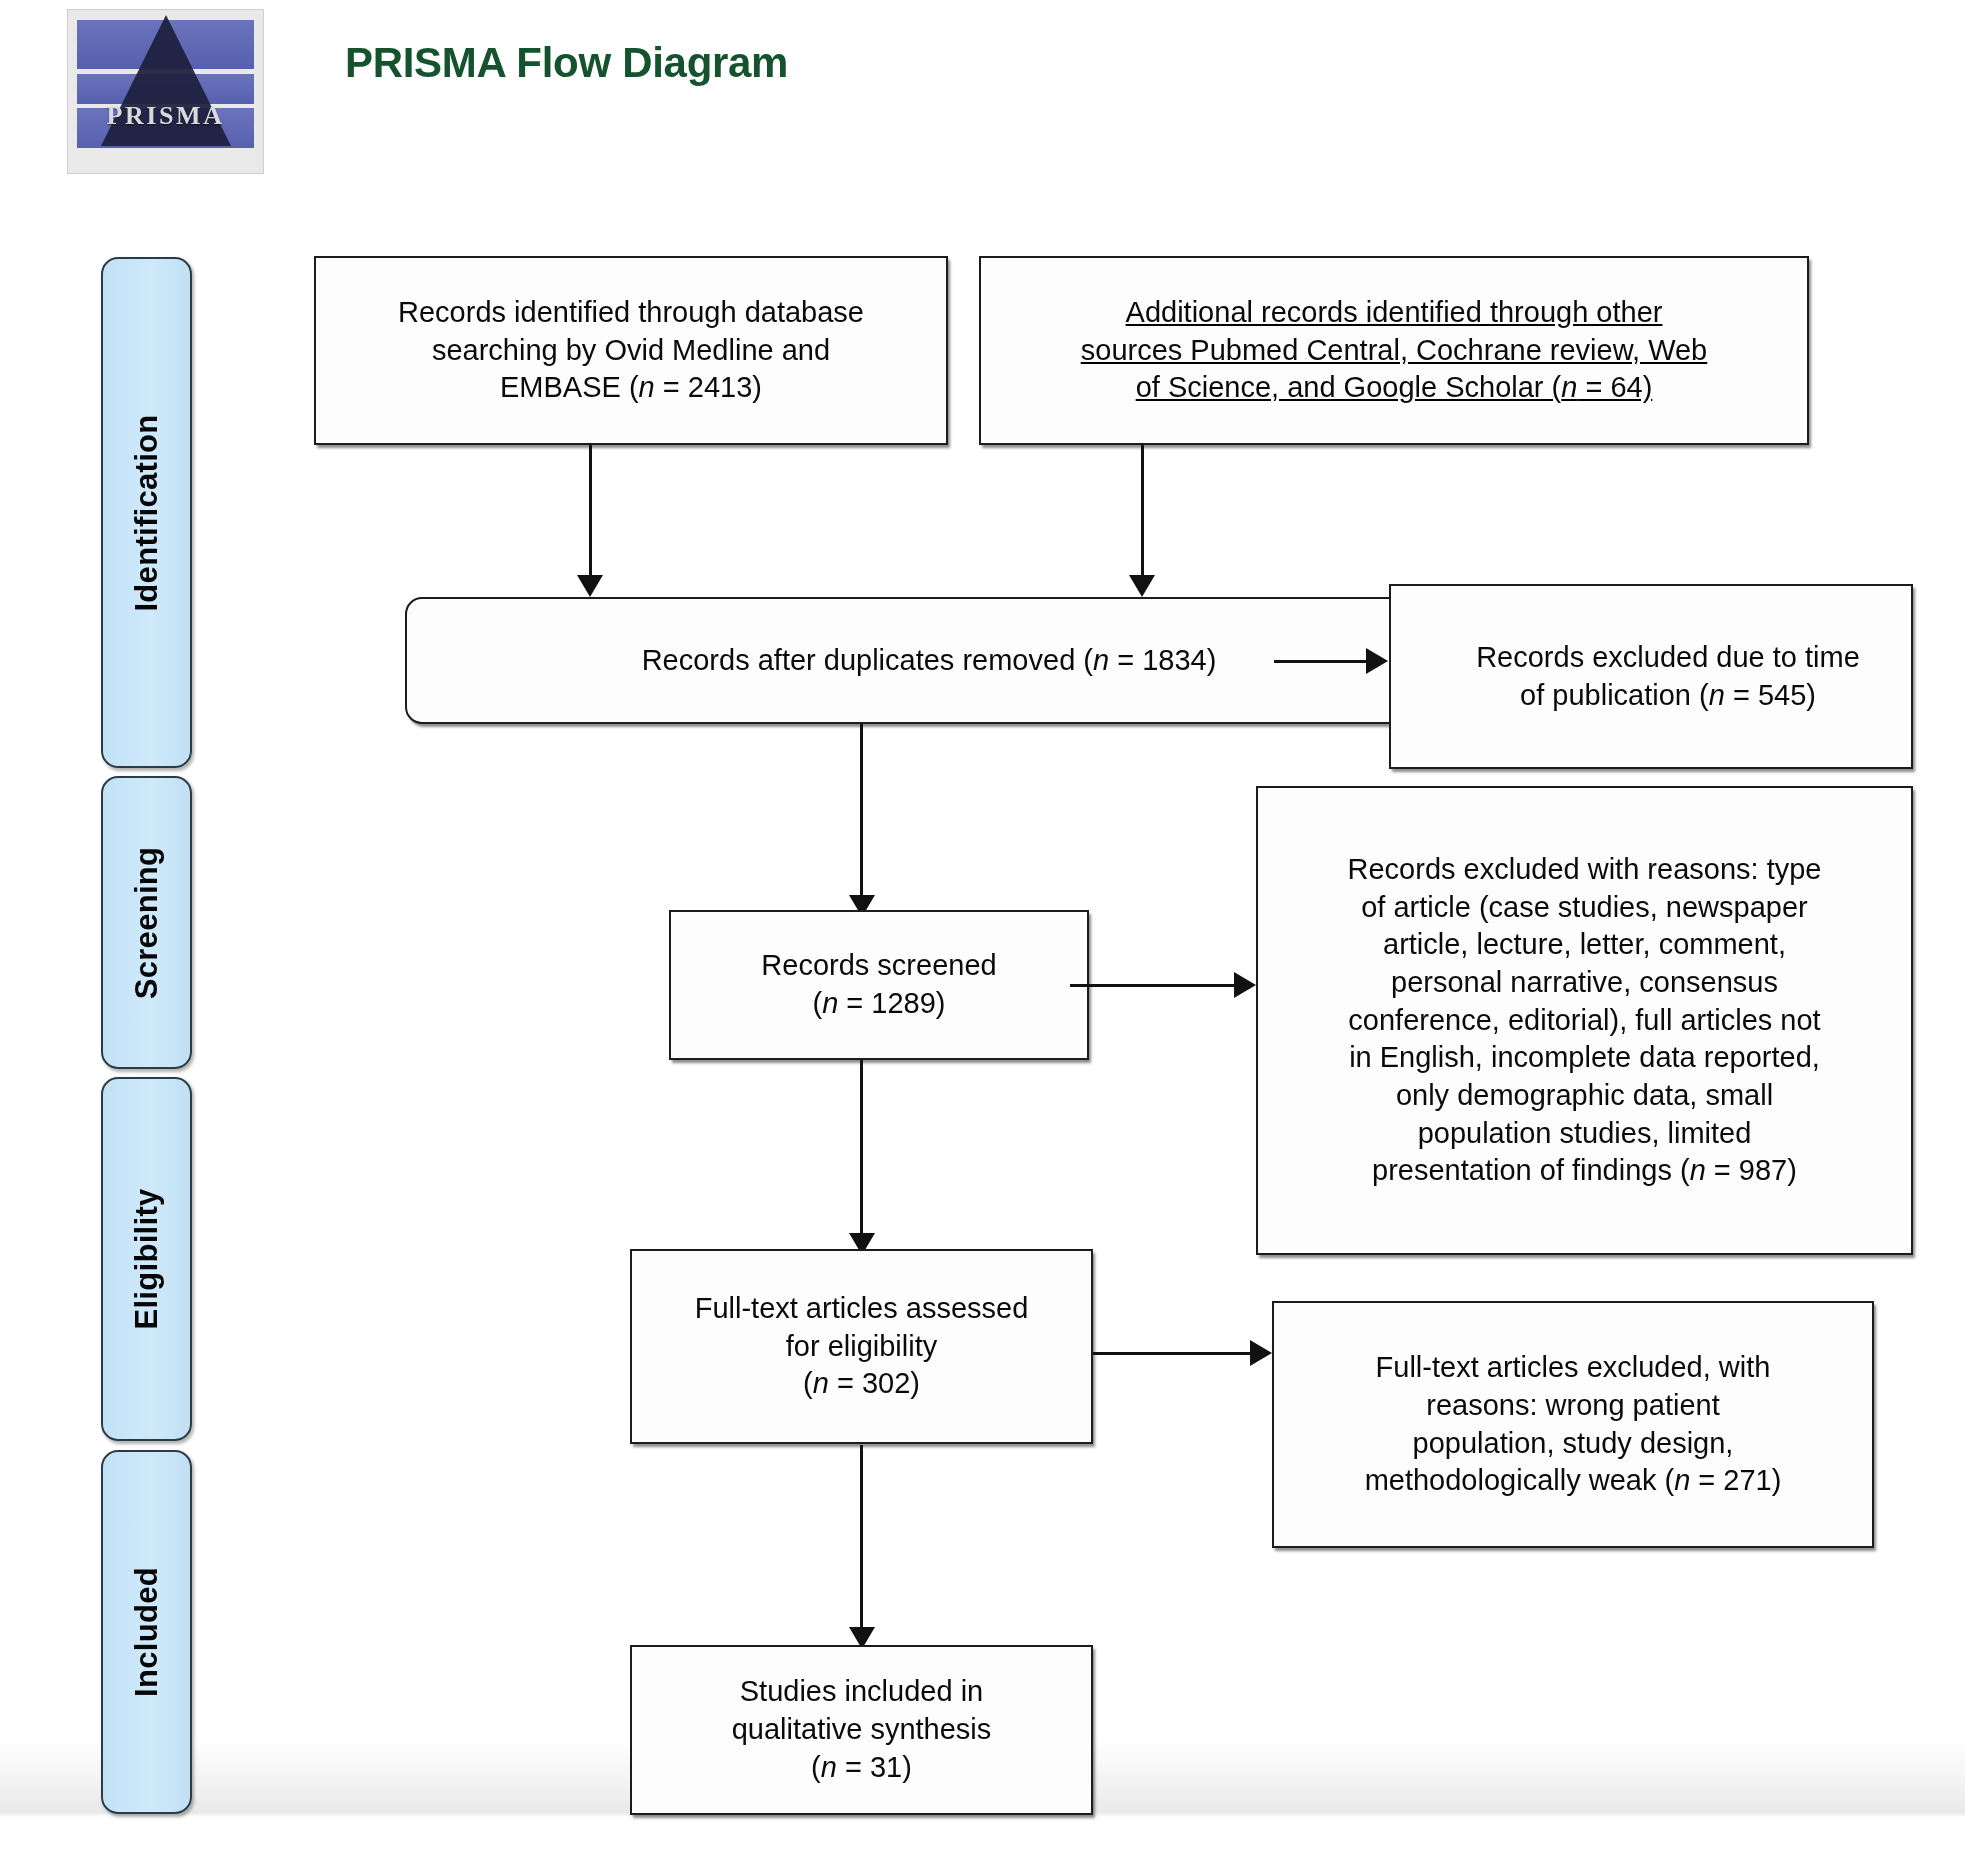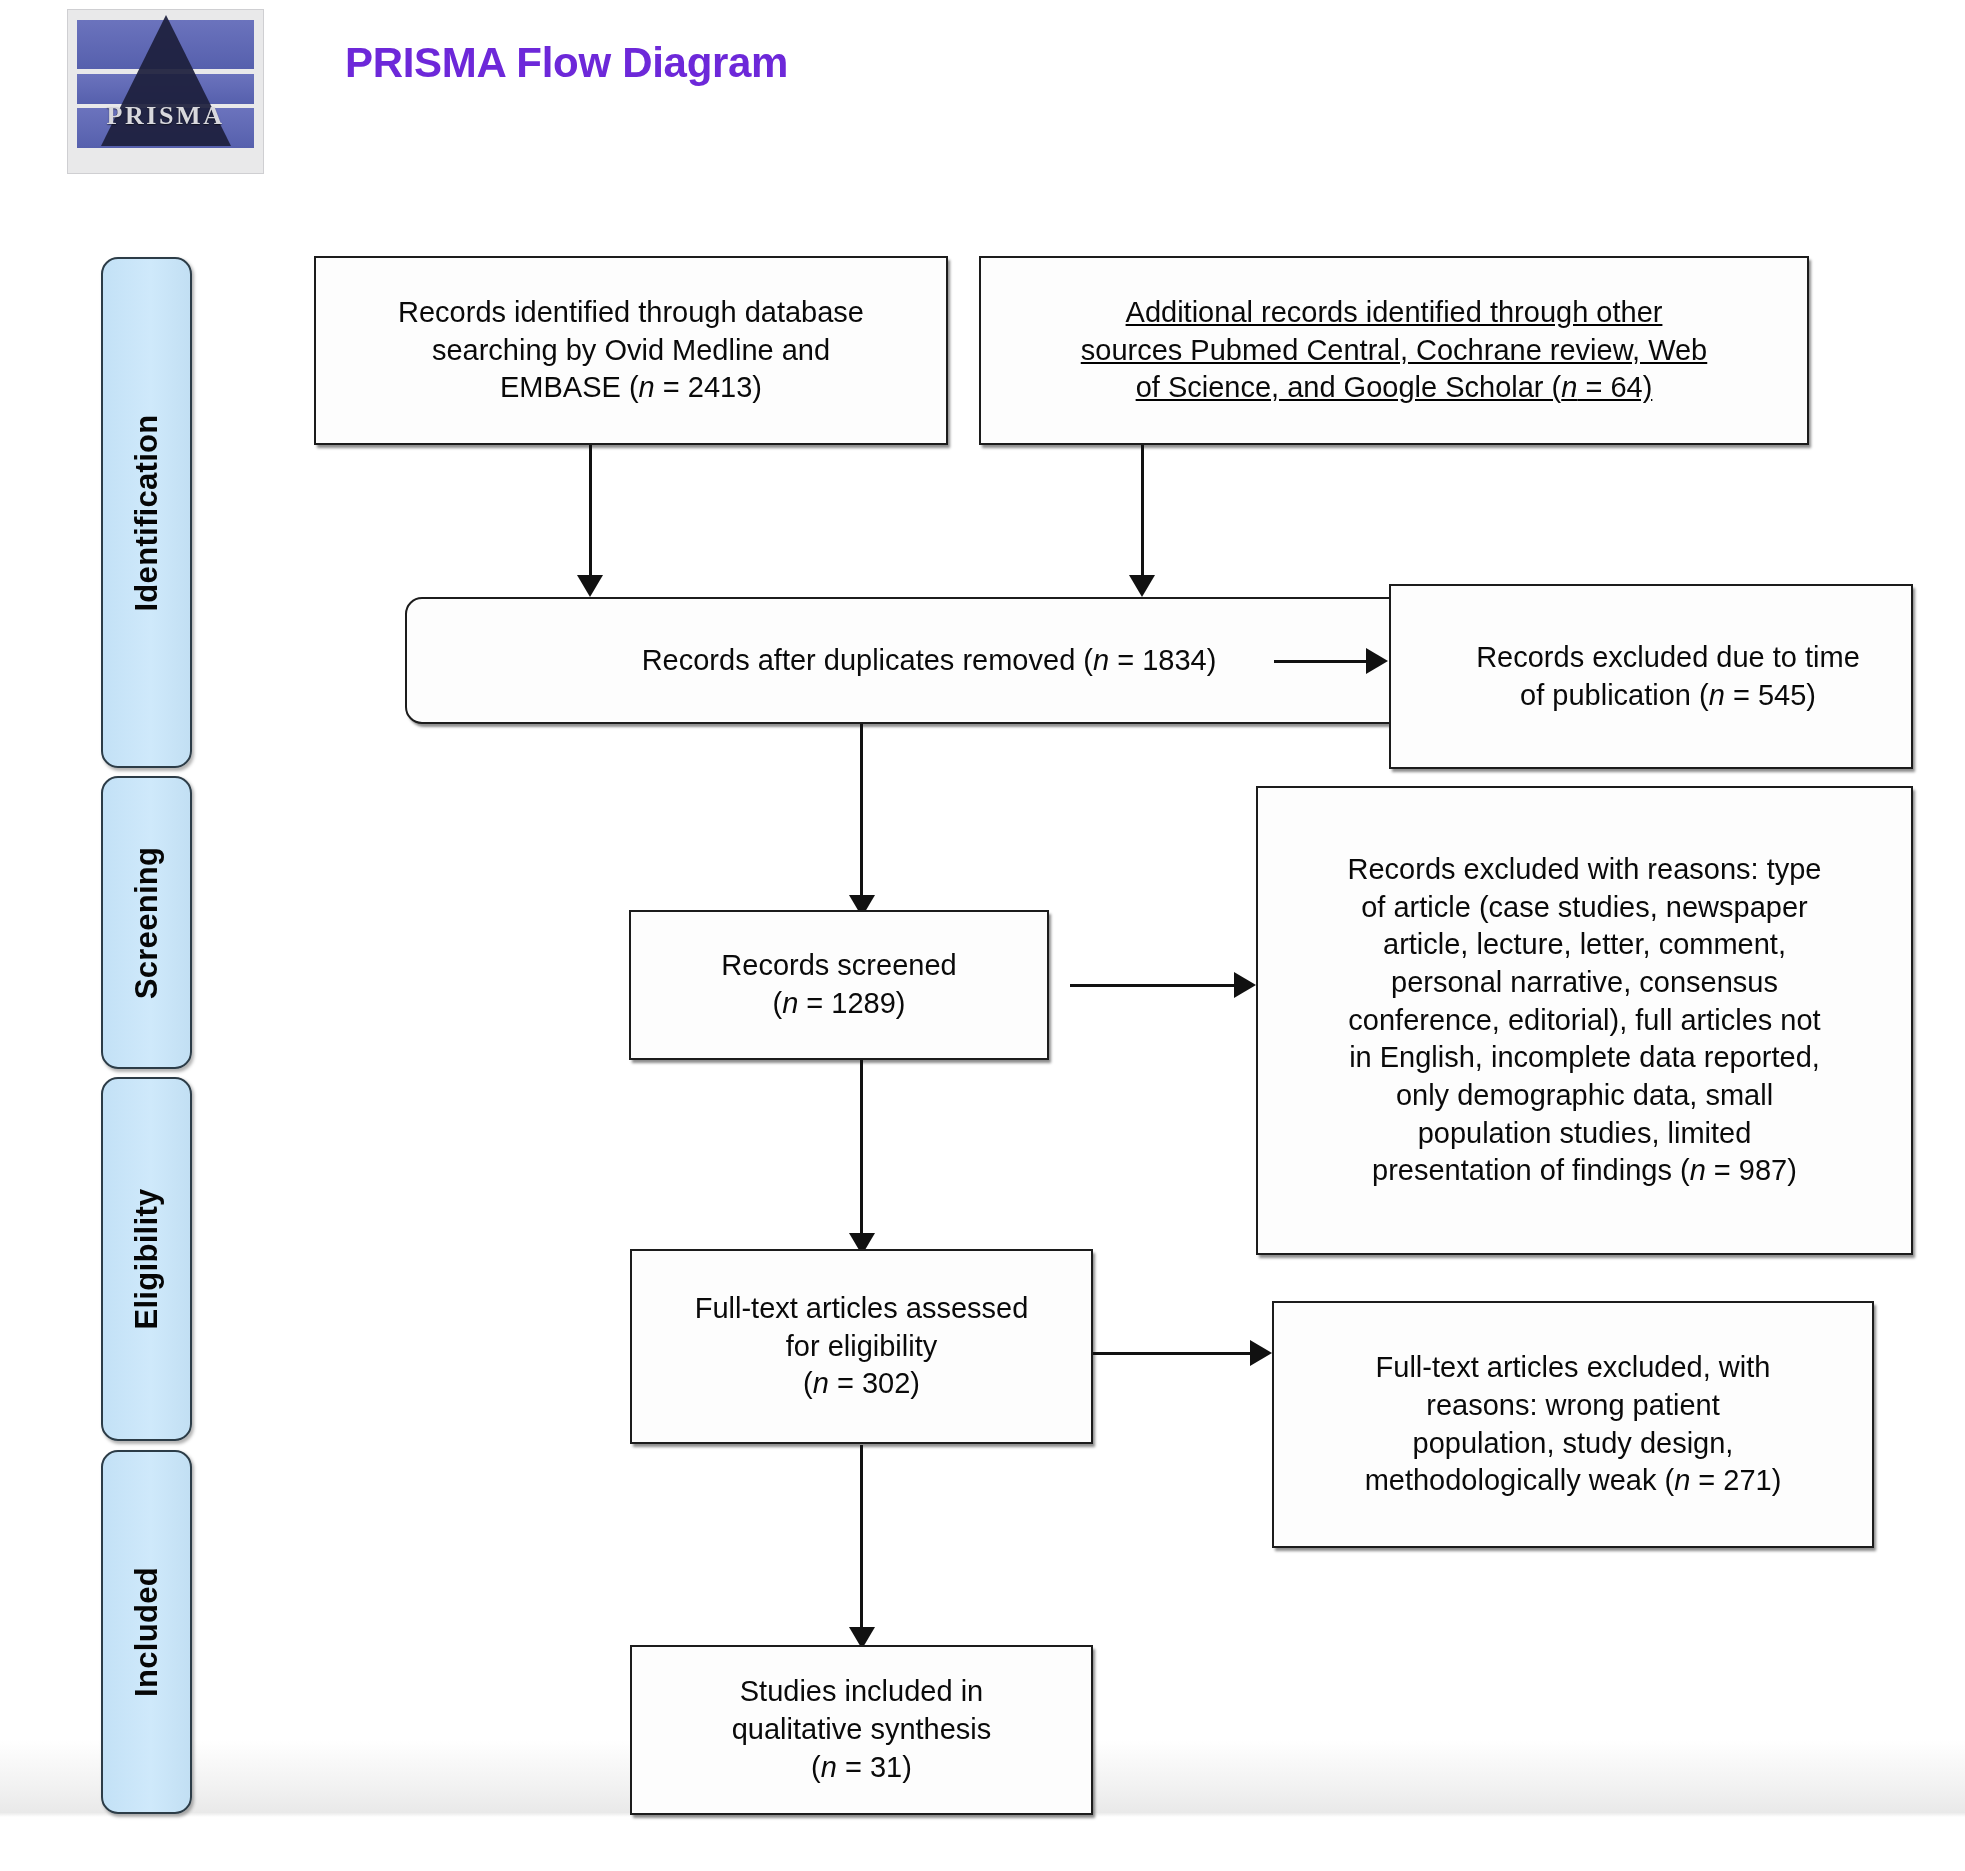--- a/index.html
+++ b/index.html
@@ -80,21 +80,21 @@
     font-weight: 700;
     text-shadow: 0 0.7px 1.3px rgba(0,0,0,0.55);
     margin-top: 26px;
   }
   #doc-title {
     position: absolute;
     left: 345px;
     top: 39px;
     font-size: 42px;
     font-weight: 700;
-    color: #6d28d9;
+    color: #14532d;
     letter-spacing: -0.3px;
     white-space: nowrap;
   }
 
   
   .stage-label {
     position: absolute;
     background: linear-gradient(to right, #c3e1f6 0%, #cfe9fb 55%, #c2dff3 100%);
     border: 2.6px solid #2c3c47;
     border-radius: 17px;
@@ -221,21 +221,21 @@
   <div class="flow-box" style="left:1389px; top:584px; width:524px; height:185px;padding-left:34px;">
     <div class="flow-box-text">Records excluded due to time<br>of publication (<i>n</i> = 545)</div>
   </div>
 
   <div class="conn-h" style="left:1274px; top:660px; width:94px;"></div>
   <div class="arrow-right" style="left:1366px; top:648px;"></div>
 
   <div class="conn-v" style="left:860px; top:724px; height:173px;"></div>
   <div class="arrow-down" style="left:849px; top:895px;"></div>
 
-  <div class="flow-box" style="left:629px; top:910px; width:420px; height:150px;">
+  <div class="flow-box" style="left:669px; top:910px; width:420px; height:150px;">
     <div class="flow-box-text">Records screened<br>(<i>n</i> = 1289)</div>
   </div>
 
   <div class="flow-box" style="left:1256px; top:786px; width:657px; height:469px;">
     <div class="flow-box-text">Records excluded with reasons: type<br>of article (case studies, newspaper<br>article, lecture, letter, comment,<br>personal narrative, consensus<br>conference, editorial), full articles not<br>in English, incomplete data reported,<br>only demographic data, small<br>population studies, limited<br>presentation of findings (<i>n</i> = 987)</div>
   </div>
 
   <div class="conn-h" style="left:1070px; top:984px; width:165px;"></div>
   <div class="arrow-right" style="left:1234px; top:972px;"></div>
 

